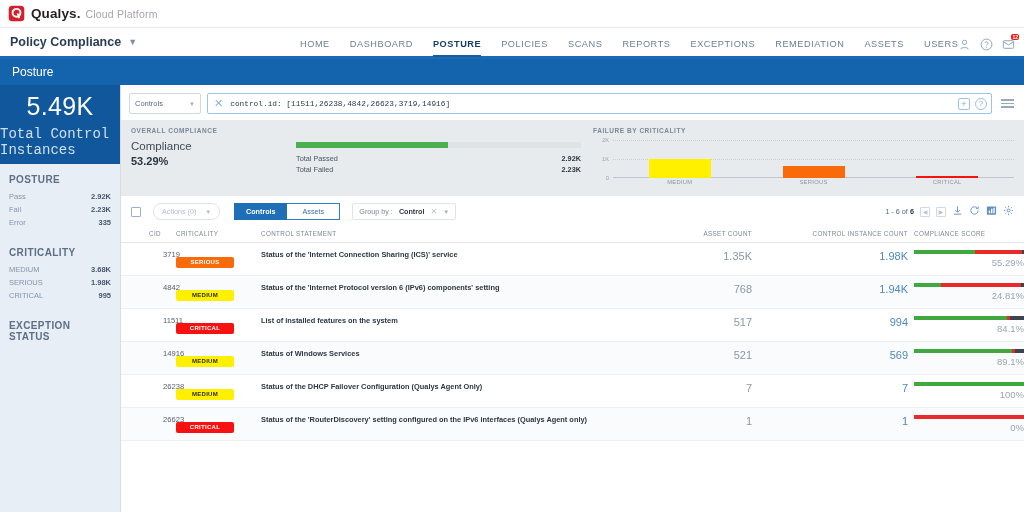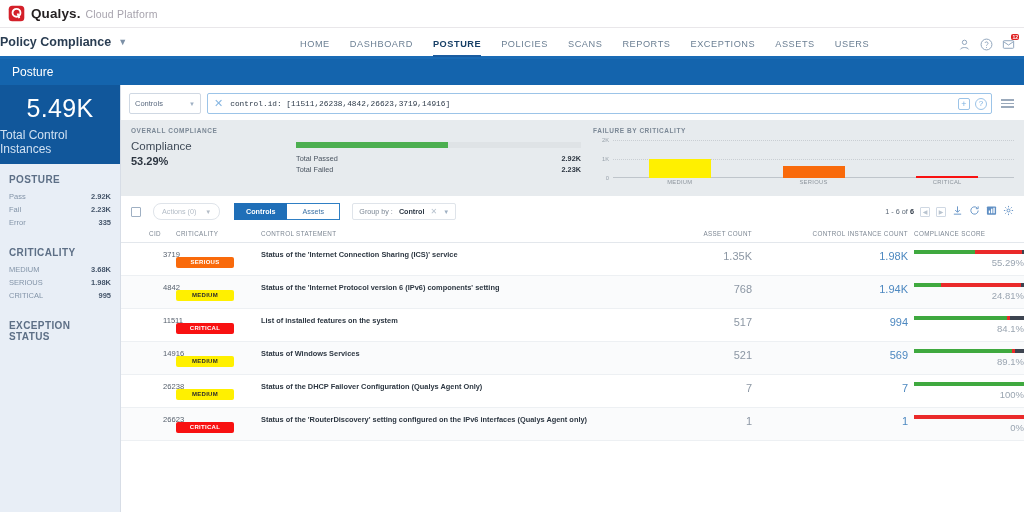--- a/index.html
+++ b/index.html
@@ -20,21 +20,21 @@
   .qlogo svg { display:block; }
   .brand-name { font-size:13.5px; font-weight:bold; color:#231f20; letter-spacing:.1px; }
   .brand-dot { font-size:13.5px; font-weight:bold; color:#231f20; }
   .brand-sub { font-size:10.5px; color:#a7a3ad; margin-left:5px; letter-spacing:.2px;}
 
   
   .navbar {
     height:31px; background:#fff; display:flex; align-items:center;
     border-bottom:3px solid #1a6bb5; position:relative;
   }
-  .app-switcher { display:flex; align-items:center; min-width:250px;}
+  .app-switcher { display:flex; align-items:center; padding-left:10px; min-width:250px;}
   .app-switcher .app-title { font-size:12.5px; color:#2a3d52; font-weight:bold; }
   .chev { margin-left:7px; color:#7c90a6; font-size:9px; line-height:1;}
   .navlinks { display:flex; align-items:center; gap:20px; position:absolute; left:300px; top:0; height:31px;}
   .navlink {
     font-size:9.2px; letter-spacing:.55px; color:#6b7f93; text-decoration:none;
     height:31px; display:flex; align-items:center; position:relative; cursor:pointer;
   }
   .navlink.active { color:#173f66; font-weight:bold; }
   .navlink.active:after {
     content:""; position:absolute; left:0; right:0; bottom:2px; height:2px; background:#1a5ca0;
@@ -55,21 +55,21 @@
   
   .body { display:flex; height:447px; }
 
   
   .left { width:120px; flex:0 0 120px; background:#e8eef6; }
   .kpi {
     background:#11579b; color:#fff; height:79px; display:flex; flex-direction:column;
     align-items:center; justify-content:center;
   }
   .kpi .big { font-size:25px; font-weight:300; letter-spacing:.3px; }
-  .kpi .sub { font-size:12px; margin-top:5px; color:#cfe0f2; }
+  .kpi .sub { font-size:14px; margin-top:5px; color:#cfe0f2;font-family:Liberation Mono, monospace; }
   .facet { padding:10px 9px 0 9px; }
   .facet-title {
     font-size:10px; color:#5d6f86; letter-spacing:.4px; font-weight:bold; margin-bottom:5px;
     font-family:"Liberation Sans", sans-serif;
   }
   .facet-row { display:flex; justify-content:space-between; font-size:7.5px; color:#8394a8; padding:2px 0; cursor:pointer;}
   .facet-row .v { color:#45556a; font-weight:bold; }
   .facet-sep { height:8px; }
 
   
@@ -208,20 +208,21 @@
       <span class="chev">▼</span>
     </div>
     <div class="navlinks">
       <a class="navlink" href="#">HOME</a>
       <a class="navlink" href="#">DASHBOARD</a>
       <a class="navlink active" href="#">POSTURE</a>
       <a class="navlink" href="#">POLICIES</a>
       <a class="navlink" href="#">SCANS</a>
       <a class="navlink" href="#">REPORTS</a>
       <a class="navlink" href="#">EXCEPTIONS</a>
+      <a class="navlink" href="#">REMEDIATION</a>
       <a class="navlink" href="#">ASSETS</a>
       <a class="navlink" href="#">USERS</a>
     </div>
     <div class="navicons">
       <span class="ic">
         <svg width="13" height="13" viewBox="0 0 24 24" fill="none" stroke="#8ea4bb" stroke-width="1.8">
           <circle cx="12" cy="8" r="4"></circle>
             <path d="M4.5 21c1.5-4.5 13.5-4.5 15 0"></path>
         </svg>
       </span>

